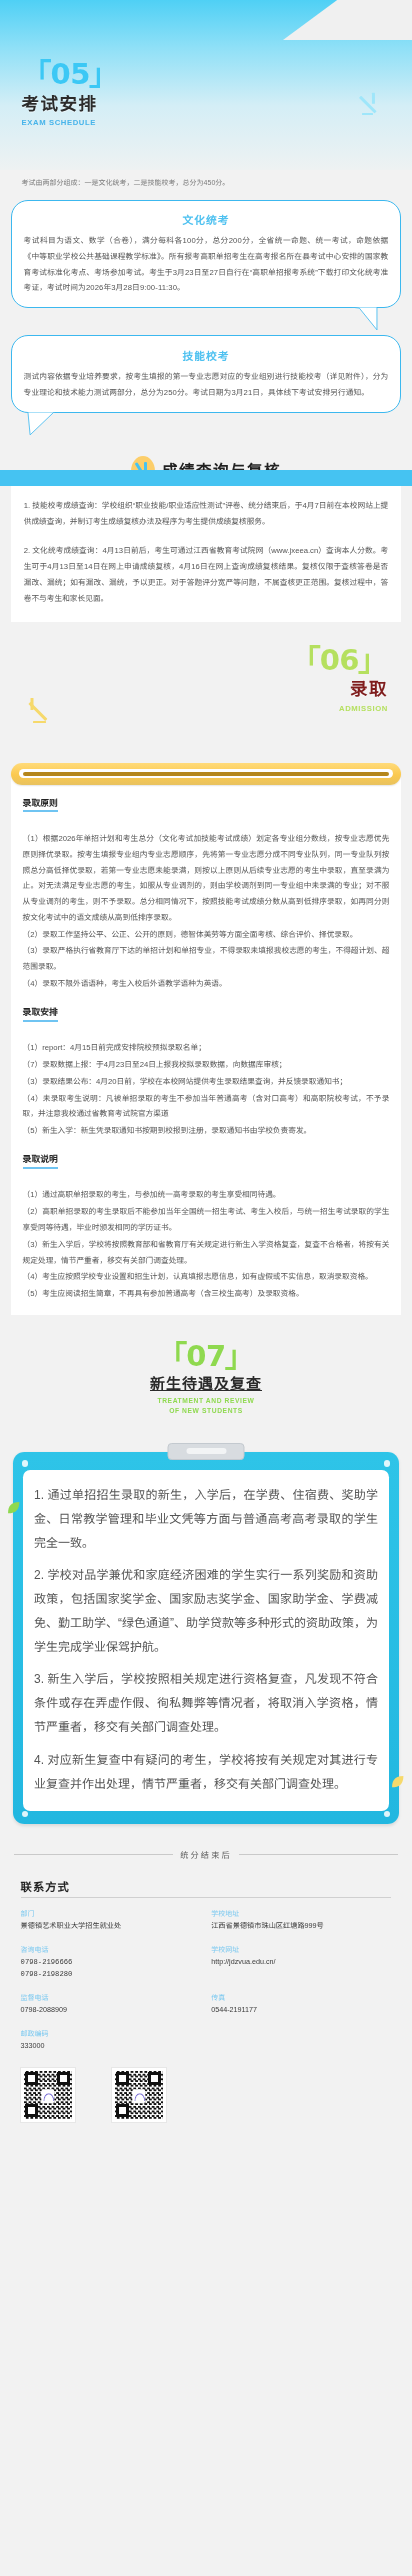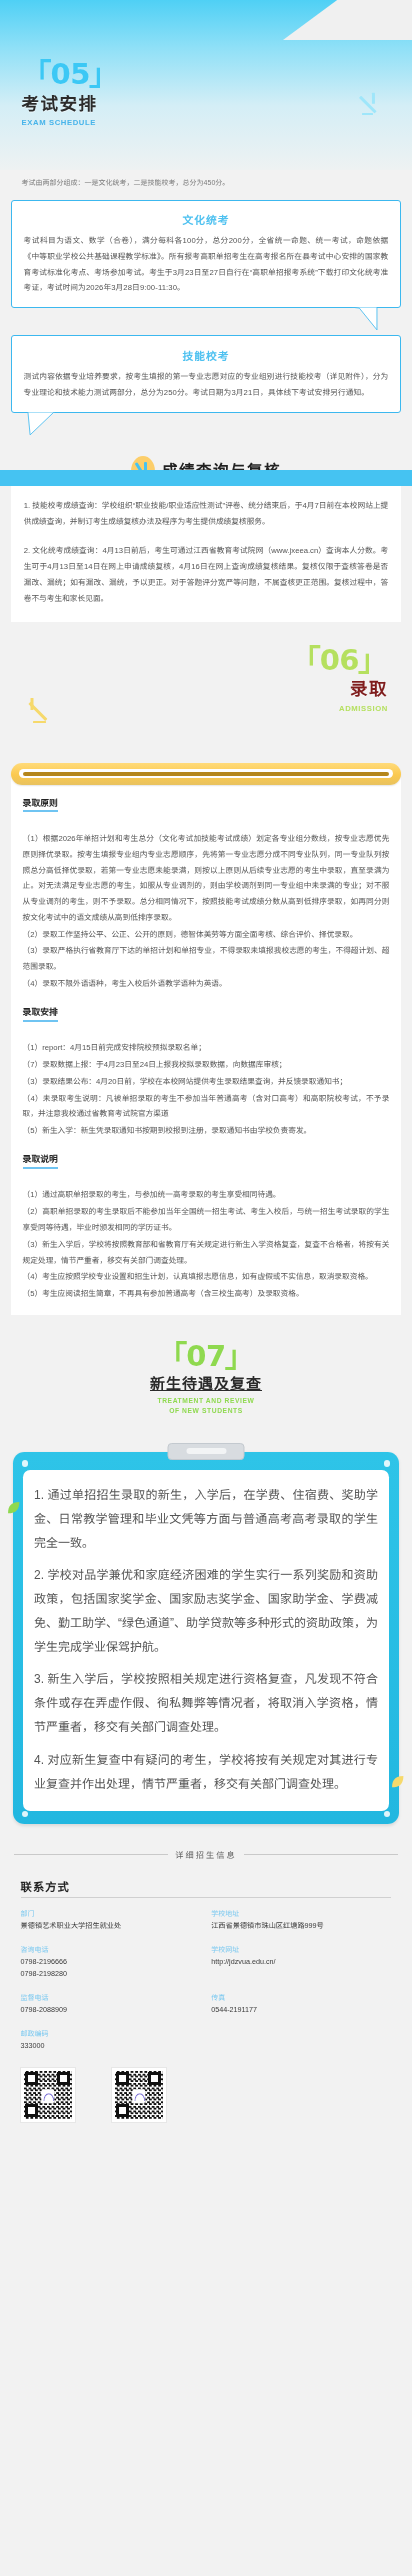--- a/index.html
+++ b/index.html
@@ -75,21 +75,21 @@
     height: 2.6px;
     border-radius: 0.5px;
   }
 
   
   .bubble-wrap { position: relative; margin: 12.4px 11.3px 0 11.3px; }
   .bubble {
     position: relative;
     background: #ffffff;
     border: 0.8px solid #3cb8ef;
-    border-radius: 3px;
+    border-radius: 17px;
     padding: 10.3px 11.3px 11.3px 11.3px;
   }
   .bubble h3 {
     text-align: center;
     color: #4ec1f0;
     font-size: 10.8px;
     font-weight: 800;
     letter-spacing: 1px;
     margin-bottom: 6.2px;
   }
@@ -561,39 +561,39 @@
     </div>
     <div class="clip-deco-r">
       <svg width="13.4" height="13.4" viewBox="0 0 26 26">
           <path d="M2 24 C18 24 24 16 24 2 C8 2 2 10 2 24 Z" fill="#f6d96b"></path>
         </svg>
     </div>
   </div>
 
   <div class="divider-row">
     <div class="line"></div>
-    <div class="dtext">详细招生信息</div>
+    <div class="dtext">统分结束后</div>
     <div class="line"></div>
   </div>
 
   <div class="contact">
     <div class="contact-h">联系方式</div>
     <div class="contact-rule"></div>
     <div class="contact-grid">
       <div>
         <div class="c-label">部门</div>
         <div class="c-value">景德镇艺术职业大学招生就业处</div>
       </div>
       <div>
         <div class="c-label">学校地址</div>
         <div class="c-value">江西省景德镇市珠山区红塘路999号</div>
       </div>
       <div>
         <div class="c-label">咨询电话</div>
-        <div class="c-value" style="white-space:pre-line;">0798-2196666
+        <div class="c-value" style="white-space:pre-line;font-family:Liberation Mono, monospace;">0798-2196666
 0798-2198280</div>
       </div>
       <div>
         <div class="c-label">学校网址</div>
         <div class="c-value">http://jdzvua.edu.cn/</div>
       </div>
       <div>
         <div class="c-label">监督电话</div>
         <div class="c-value">0798-2088909</div>
       </div>

